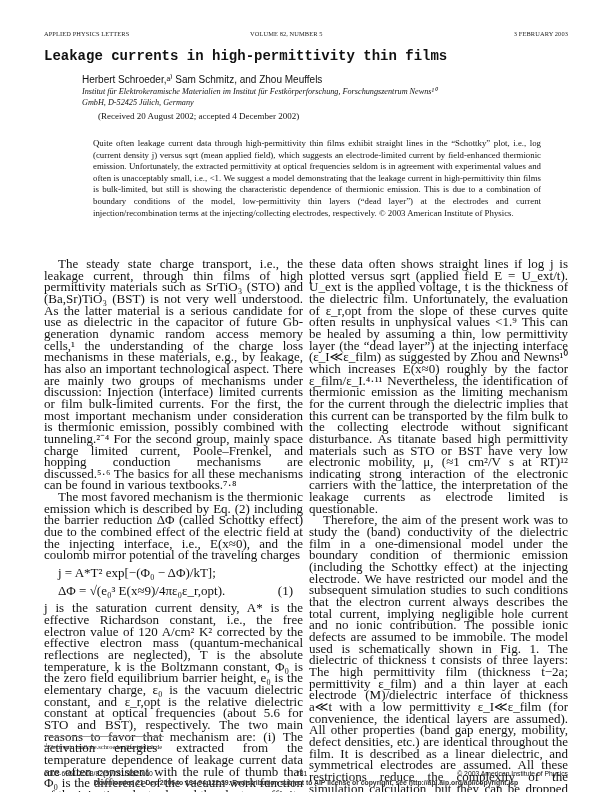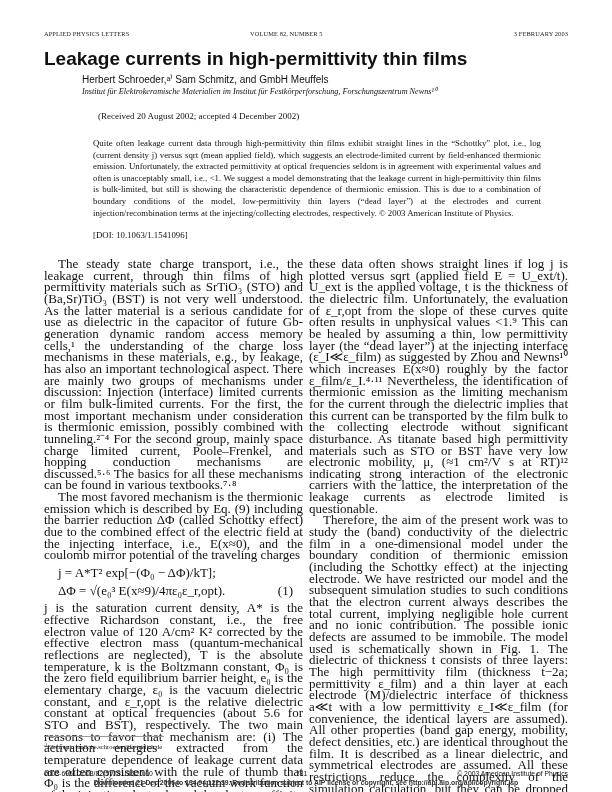--- a/index.html
+++ b/index.html
@@ -1,19 +1,19 @@
 <!DOCTYPE html>
 <html><head>
 <meta charset="utf-8">
 <style>
   html, body { margin:0; padding:0; background:#fff; }
   body { width:612px; height:792px; position:relative; overflow:hidden; color:#111; font-family:"Liberation Serif", serif; }
   .abs { position:absolute; }
   .runhead { top:30px; font-size:6.4px; letter-spacing:0.1px; font-family:"Liberation Serif", serif; color:#222; }
-  .title { left:44px; top:48px; font-family:Liberation Sans, sans-serif; font-weight:bold; font-size:19px; color:#111; }
+  .title { left:44px; top:48px; font-family:Liberation Mono, monospace; font-weight:bold; font-size:14px; color:#111; }
   .authors { left:82px; top:72px; font-family:"Liberation Sans", sans-serif; font-size:10px; }
   .affil { left:82px; top:86px; font-size:8.2px; font-style:italic; line-height:11px; width:470px; }
   .received { left:82px; top:111px; font-size:9px;padding-left:16px; }
   .abstract { left:82px; top:127px; width:470px; font-size:8.8px; line-height:11.6px; text-align:justify; }
   .abstract p { margin:11px; }
   .col { top:258px; width:259px; font-size:13px; line-height:11.65px; text-align:justify; }
   .col p { margin:0; text-indent:14px; }
   .col p.noind { text-indent:0; }
   .eq { margin:6px 10px 6px 14px; text-indent:0; position:relative; }
   .eq .num { position:absolute; right:0; top:0; }
@@ -23,34 +23,34 @@
   .foot2 { left:0; width:612px; top:779px; text-align:center; font-size:6.8px; font-weight:bold; font-family:"Liberation Sans", sans-serif; color:#333; }
 </style>
 </head>
 <body>
 
 <div class="abs runhead" style="left:44px;">APPLIED PHYSICS LETTERS</div>
 <div class="abs runhead" style="left:250px;">VOLUME 82, NUMBER 5</div>
 <div class="abs runhead" style="right:44px;">3 FEBRUARY 2003</div>
 
 <div class="abs title">Leakage currents in high-permittivity thin films</div>
-<div class="abs authors">Herbert Schroeder,ᵃ⁾ Sam Schmitz, and GmbH Meuffels</div>
+<div class="abs authors">Herbert Schroeder,ᵃ⁾ Sam Schmitz, and Zhou Meuffels</div>
 <div class="abs affil">
   <div>Institut für Elektrokeramische Materialien im Institut für Festkörperforschung, Forschungszentrum Newns¹⁰</div>
+  <div>GmbH, D-52425 Jülich, Germany</div>
 </div>
 <div class="abs received">(Received 20 August 2002; accepted 4 December 2002)</div>
 
 <div class="abs abstract">
   <p>Quite often leakage current data through high-permittivity thin films exhibit straight lines in the “Schottky” plot, i.e., log (current density j) versus sqrt (mean applied field), which suggests an electrode-limited current by field-enhanced thermionic emission. Unfortunately, the extracted permittivity at optical frequencies seldom is in agreement with experimental values and often is unacceptably small, i.e., &lt;1. We suggest a model demonstrating that the leakage current in high-permittivity thin films is bulk-limited, but still is showing the characteristic dependence of thermionic emission. This is due to a combination of boundary conditions of the model, low-permittivity thin layers (“dead layer”) at the electrodes and current injection/recombination terms at the injecting/collecting electrodes, respectively. © 2003 American Institute of Physics.</p>
-  <p>[DOI: 10.1063/1.1541096]</p>
 </div>
 
 <div class="abs col" style="left:44px;">
   <p>The steady state charge transport, i.e., the leakage current, through thin films of high permittivity materials such as SrTiO₃ (STO) and (Ba,Sr)TiO₃ (BST) is not very well understood. As the latter material is a serious candidate for use as dielectric in the capacitor of future Gb-generation dynamic random access memory cells,¹ the understanding of the charge loss mechanisms in these materials, e.g., by leakage, has also an important technological aspect. There are mainly two groups of mechanisms under discussion: Injection (interface) limited currents or film bulk-limited currents. For the first, the most important mechanism under consideration is thermionic emission, possibly combined with tunneling.²⁻⁴ For the second group, mainly space charge limited current, Poole–Frenkel, and hopping conduction mechanisms are discussed.⁵·⁶ The basics for all these mechanisms can be found in various textbooks.⁷·⁸</p>
-  <p>The most favored mechanism is the thermionic emission which is described by Eq. (9) including the barrier reduction ΔΦ (called Schottky effect) due to the combined effect of the electric field at the injecting interface, i.e., E(x≈0), and the coulomb mirror potential of the traveling charges</p>
+  <p>The most favored mechanism is the thermionic emission which is described by Eq. (2) including the barrier reduction ΔΦ (called Schottky effect) due to the combined effect of the electric field at the injecting interface, i.e., E(x≈0), and the coulomb mirror potential of the traveling charges</p>
   <div class="eq">
     <div>j = A*T² exp[−(Φ₀ − ΔΦ)/kT];</div>
     <div style="margin-top:6px;">ΔΦ = √(e₀³ E(x≈9)/4πε₀ε_r,opt).</div>
     <span class="num" style="top:18px;">(1)</span>
   </div>
   <p class="noind">j is the saturation current density, A* is the effective Richardson constant, i.e., the free electron value of 120 A/cm² K² corrected by the effective electron mass (quantum-mechanical reflections are neglected), T is the absolute temperature, k is the Boltzmann constant, Φ₀ is the zero field equilibrium barrier height, e₀ is the elementary charge, ε₀ is the vacuum dielectric constant, and ε_r,opt is the relative dielectric constant at optical frequencies (about 5.6 for STO and BST), respectively. The two main reasons to favor that mechanism are: (i) The activation energies extracted from the temperature dependence of leakage current data are often consistent with the rule of thumb that Φ₀ is the difference of the vacuum work function of the injecting electrode and the electron affinity of the dielectric. (ii) The field dependence of</p>
 </div>
 
 <div class="abs col" style="left:309px;">
   <p class="noind">these data often shows straight lines if log j is plotted versus sqrt (applied field E = U_ext/t). U_ext is the applied voltage, t is the thickness of the dielectric film. Unfortunately, the evaluation of ε_r,opt from the slope of these curves quite often results in unphysical values &lt;1.⁹ This can be healed by assuming a thin, low permittivity layer (the “dead layer”) at the injecting interface (ε_I≪ε_film) as suggested by Zhou and Newns¹⁰ which increases E(x≈0) roughly by the factor ε_film/ε_I.⁴·¹¹ Nevertheless, the identification of thermionic emission as the limiting mechanism for the current through the dielectric implies that this current can be transported by the film bulk to the collecting electrode without significant disturbance. As titanate based high permittivity materials such as STO or BST have very low electronic mobility, μ, (≈1 cm²/V s at RT)¹² indicating strong interaction of the electronic carriers with the lattice, the interpretation of the leakage currents as electrode limited is questionable.</p>

